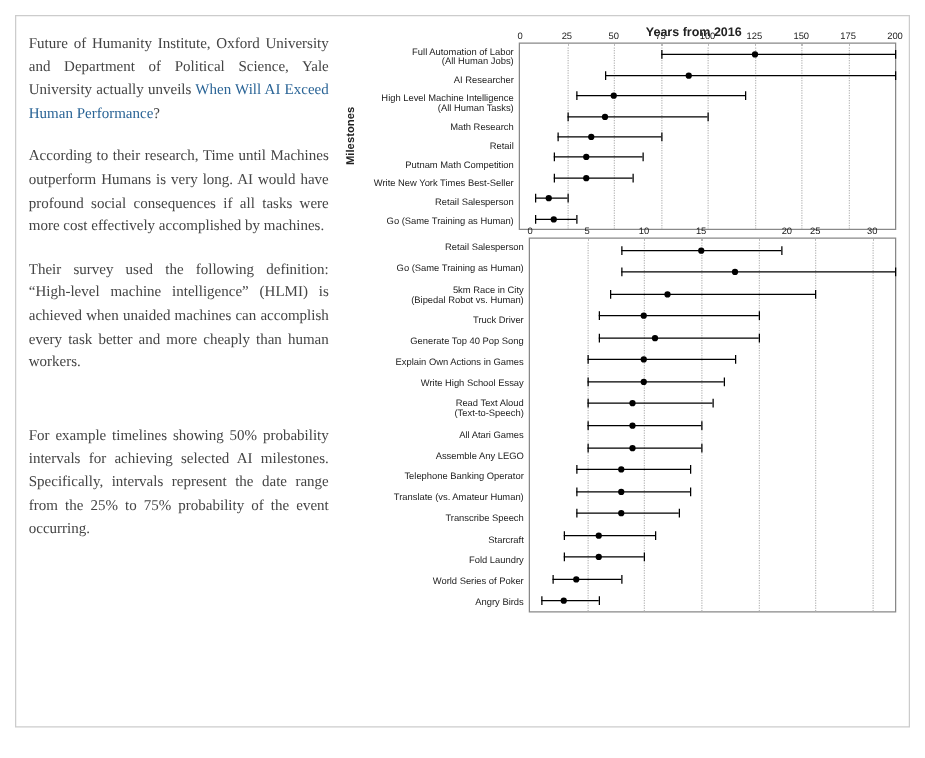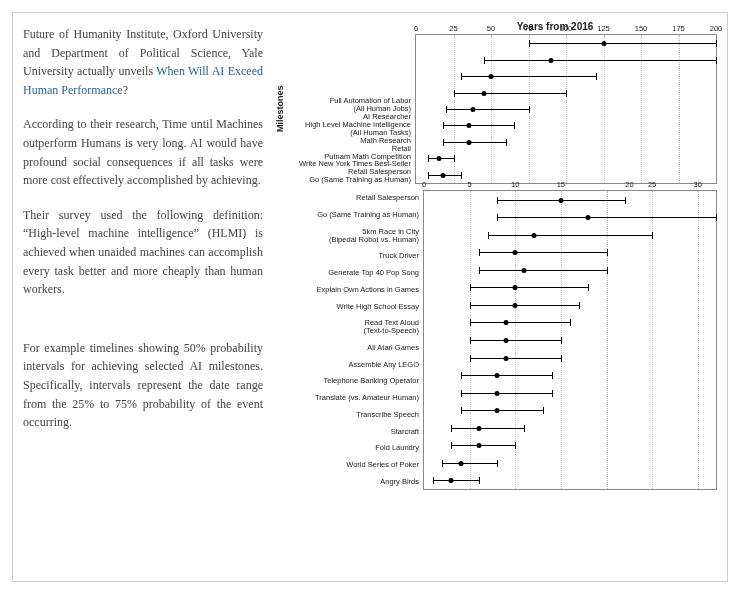--- a/index.html
+++ b/index.html
@@ -43,21 +43,21 @@
     font-weight: bold;
     text-align: center;
     padding: 0 2px;
   }
   .cat-col {
     display: flex;
     flex-direction: column;
     justify-content: space-around;
     padding-right: 4px;
   }
-  .cat-col.top { width: 128px; justify-content: flex-end; }
+  .cat-col.top { width: 128px; }
   .cat-col.bot { width: 138px; }
   .cat-label { font-size: 7.5px; line-height: 1.05; text-align: right; white-space: pre-line; }
   .plot {
     flex: 1;
     border: 1px solid #888;
     position: relative;
   }
   .plot.top { height: 150px; }
   .plot.bot { height: 300px; }
   .xaxis {
@@ -80,21 +80,21 @@
   .dot { position: absolute; width: 5px; height: 5px; border-radius: 50%; background: #000; top: -2px; transform: translateX(-50%); }
 </style>
 </head>
 <body>
 
 <div class="container">
   <div class="left">
     <p>
       <span>Future of Humanity Institute, Oxford University and Department of Political Science, Yale University actually unveils </span><span class="link">When Will AI Exceed Human Performance</span><span>?</span>
     </p>
-    <p>According to their research, Time until Machines outperform Humans is very long. AI would have profound social consequences if all tasks were more cost effectively accomplished by achieving.</p>
+    <p>According to their research, Time until Machines outperform Humans is very long. AI would have profound social consequences if all tasks were more cost effectively accomplished by machines.</p>
     <p>Their survey used the following definition: “High-level machine intelligence” (HLMI) is achieved when unaided machines can accomplish every task better and more cheaply than human workers.</p>
     <p style="margin-top:40px">For example timelines showing 50% probability intervals for achieving selected AI milestones. Specifically, intervals represent the date range from the 25% to 75% probability of the event occurring.</p>
   </div>
 
   <div class="right">
     <div class="chart-title">Years from 2016</div>
 
     <div class="chart">
       <div class="ylabel">Milestones</div>
       <div class="cat-col top" id="cats-top">

